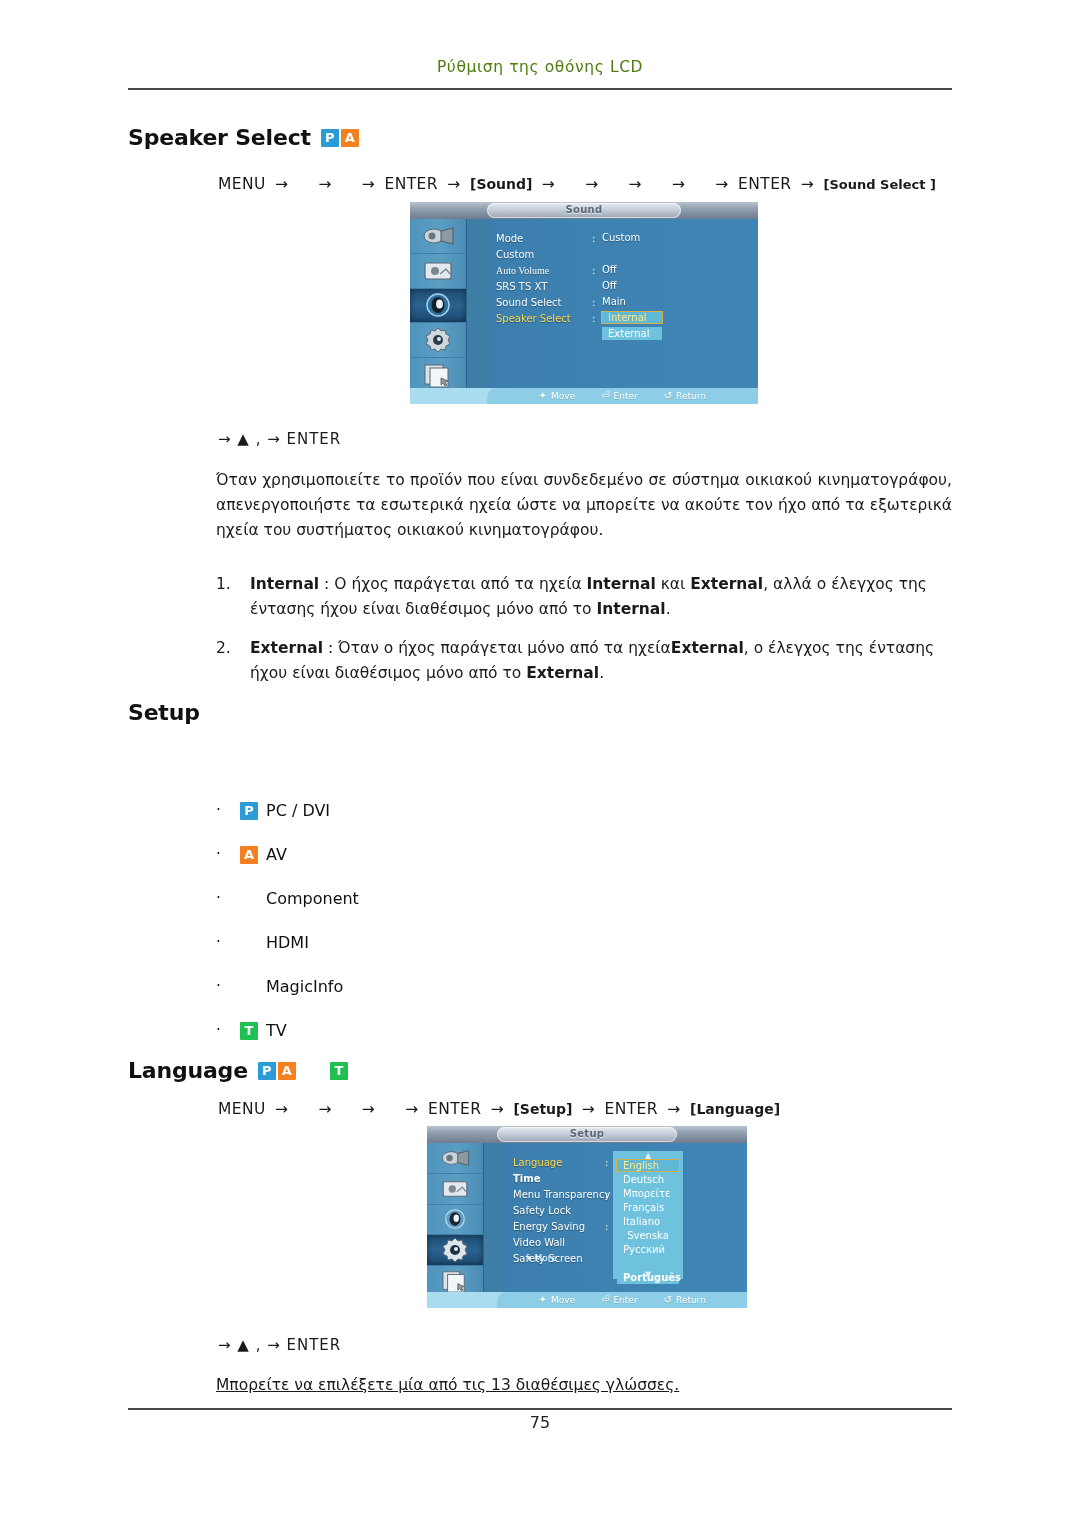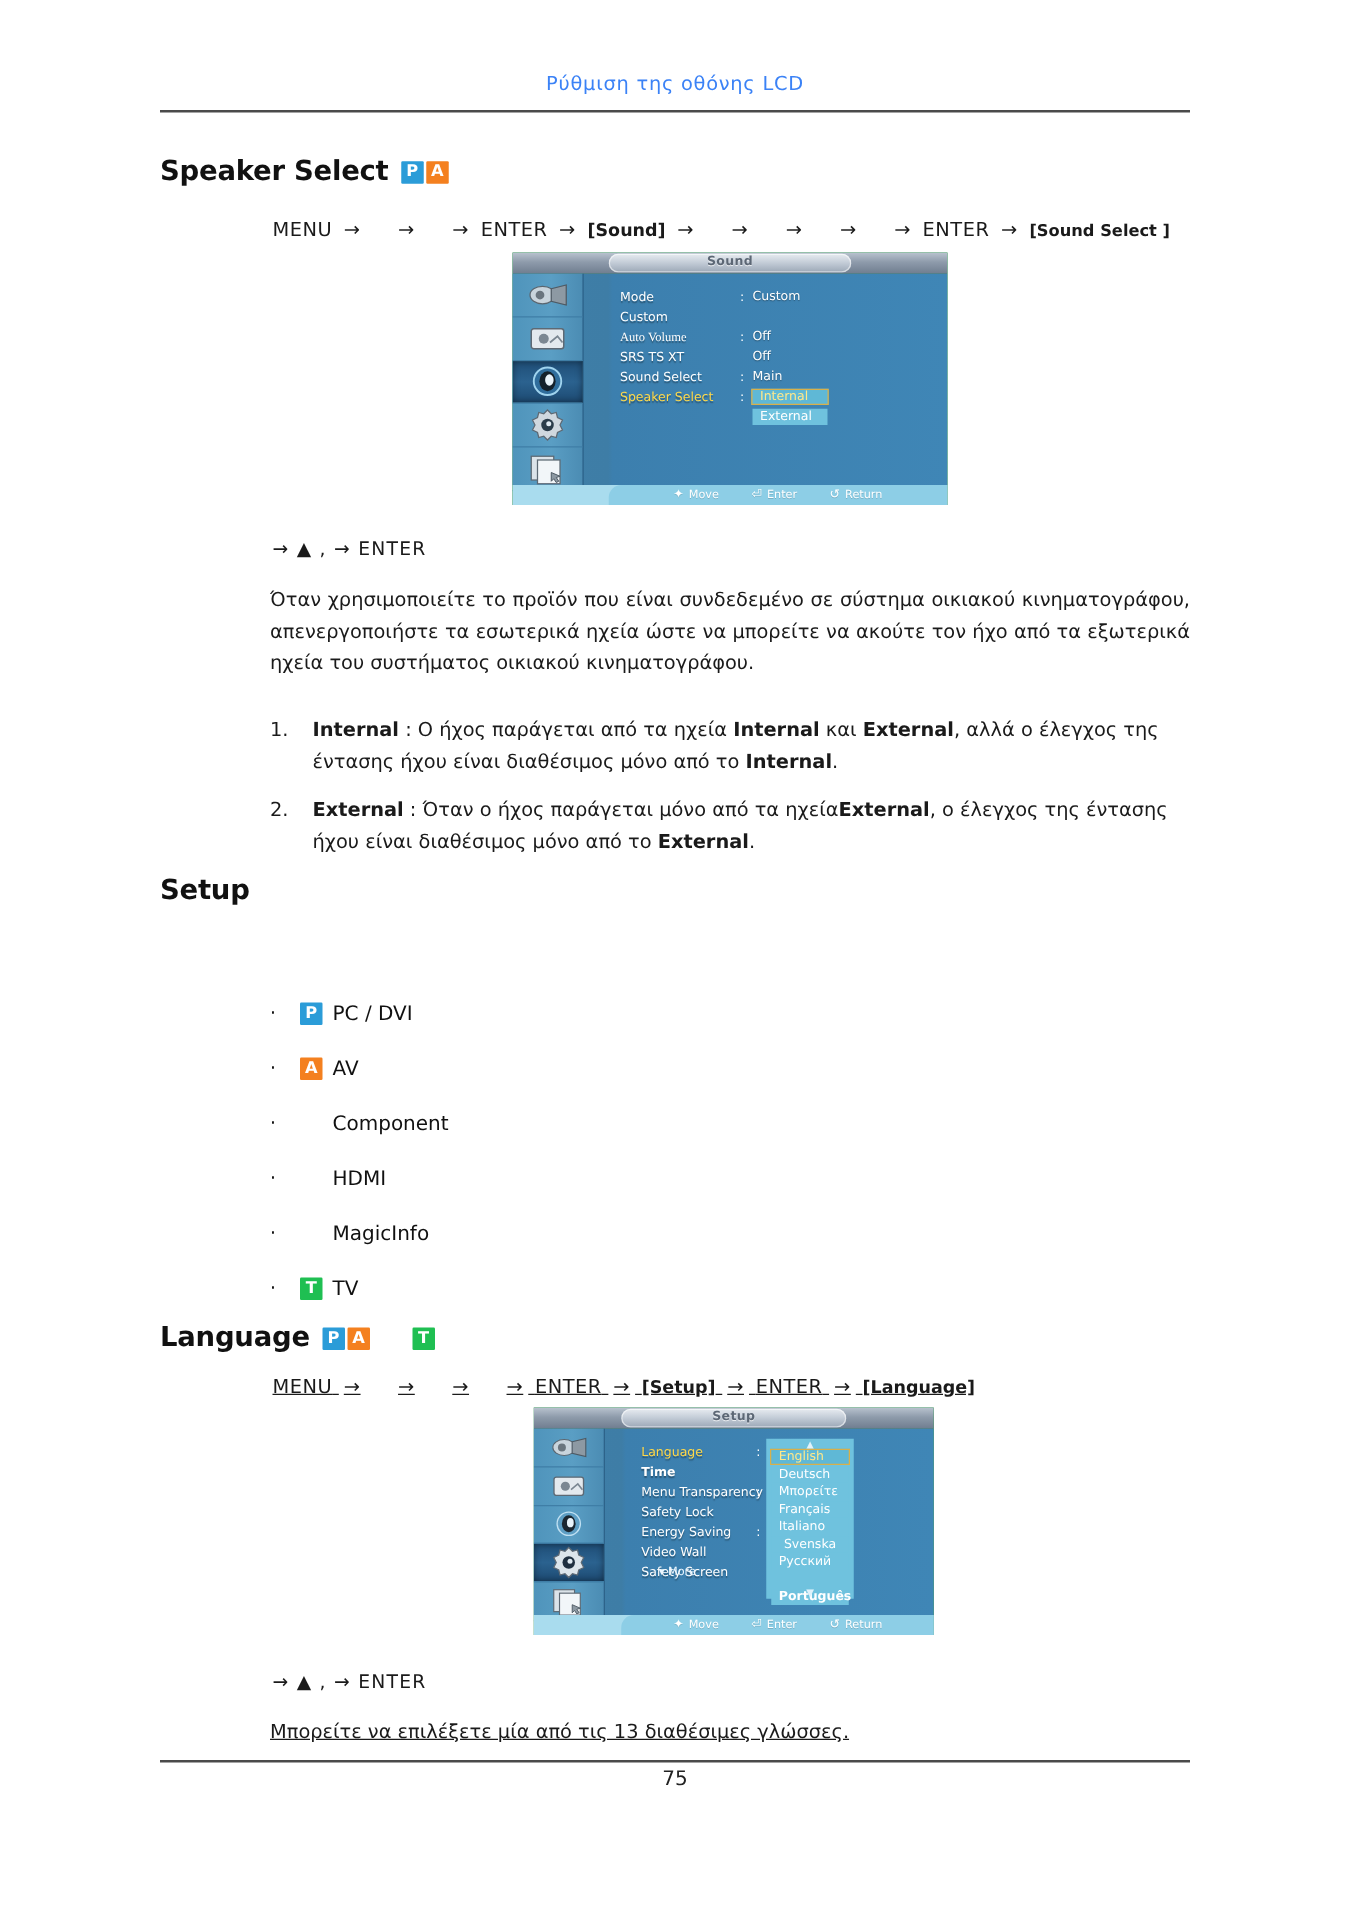--- a/index.html
+++ b/index.html
@@ -23,21 +23,21 @@
   }
 
   
   .running-head {
     position: absolute;
     left: 0; top: 58px;
     width: 1080px;
     text-align: center;
     font-size: 15.5px;
     letter-spacing: 0.6px;
-    color: #3b82f6;
+    color: #4d7c0f;
   }
   .header-rule {
     position: absolute;
     left: 128px; top: 88px;
     width: 824px;
     height: 2px;
     background: #4a4a4a;
   }
 
   
@@ -178,21 +178,21 @@
   }
   .bullet-row .bslot {
     width: 24px;
     flex: none;
   }
   .bullet-row .blabel { padding-left: 2px; }
 
   
   .osd {
     position: absolute;
-    background: #15803d;
+    background: #6d28d9;
     padding: 0;
     box-sizing: border-box;
   }
   .osd-inner {
     position: relative;
     width: 100%;
     height: 100%;
     overflow: hidden;
   }
   .osd-titlebar {
@@ -530,21 +530,21 @@
 
   <div class="heading-row" style="left:128px; top:1058px;">
     <span class="htext">Language</span>
     <span style="display:inline-block;width:10px;"></span>
     <span class="badge badge-p">P</span>
     <span class="badge badge-a badge-gap">A</span>
     <span style="display:inline-block;width:34px;"></span>
     <span class="badge badge-t">T</span>
   </div>
 
-  <div class="navline" style="left:218px; top:1100px;text-decoration:underline;">
+  <div class="navline" style="left:218px; top:1100px;">
     <span>MENU</span>
     <span class="arr">→</span><span class="gap"></span><span class="arr">→</span><span class="gap"></span><span class="arr">→</span><span class="gap"></span><span class="arr">→</span>
     <span>ENTER</span>
     <span class="arr">→</span>
     <span class="token">[Setup]</span>
     <span class="arr">→</span>
     <span>ENTER</span>
     <span class="arr">→</span>
     <span class="token">[Language]</span>
   </div>

